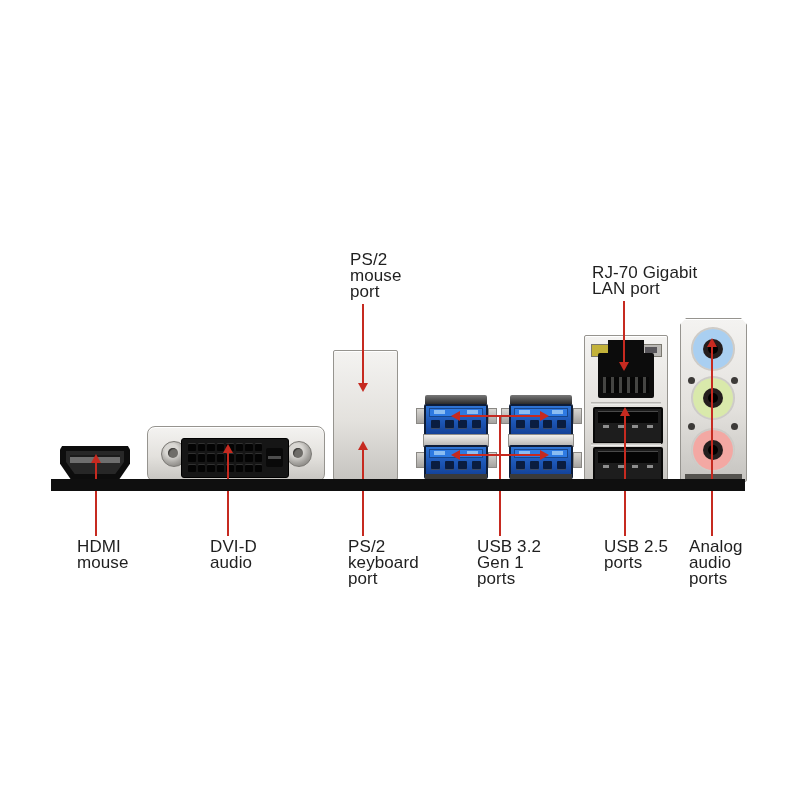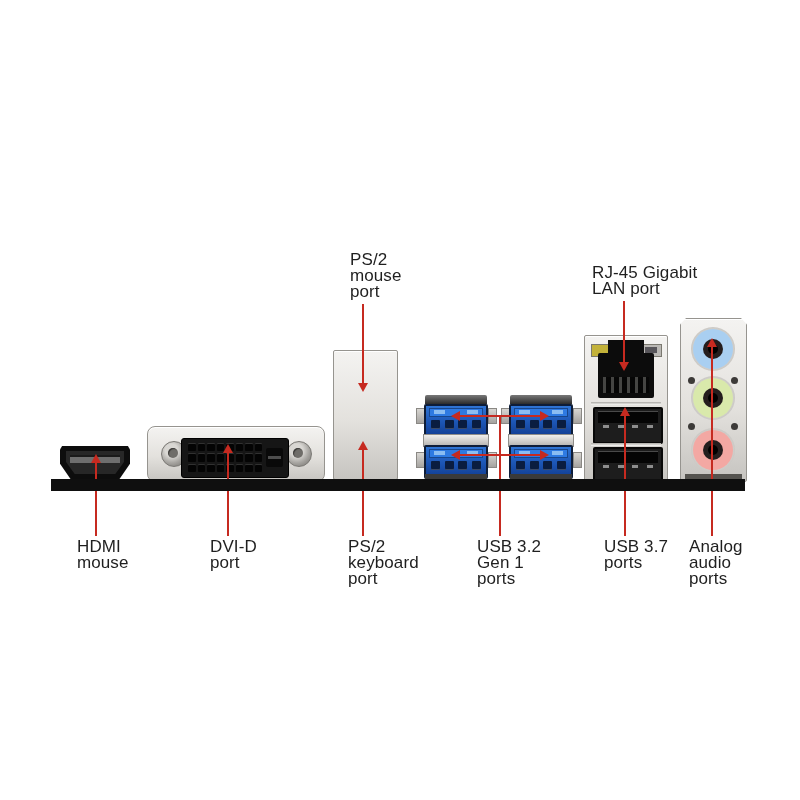--- a/index.html
+++ b/index.html
@@ -102,33 +102,33 @@
   .audio-foot{position:absolute;left:4px;right:4px;bottom:1px;height:6px;background:#55534f;z-index:2;}
 </style>
 </head>
 <body>
 
 <div id="canvas">
 
   <div class="label" style="left:350px;top:252px;">PS/2
 mouse
 port</div>
-  <div class="label" style="left:592px;top:265px;">RJ-45 Gigabit
+  <div class="label" style="left:592px;top:265px;">RJ-70 Gigabit
 LAN port</div>
   <div class="label" style="left:77px;top:539px;">HDMI
 mouse</div>
   <div class="label" style="left:210px;top:539px;">DVI-D
-port</div>
+audio</div>
   <div class="label" style="left:348px;top:539px;">PS/2
 keyboard
 port</div>
   <div class="label" style="left:477px;top:539px;">USB 3.2
 Gen 1
 ports</div>
-  <div class="label" style="left:604px;top:539px;">USB 3.7
+  <div class="label" style="left:604px;top:539px;">USB 2.5
 ports</div>
   <div class="label" style="left:689px;top:539px;">Analog
 audio
 ports</div>
 
   <div class="hdmi-outer">
     <div class="hdmi-inner"></div>
     <div class="hdmi-strip"></div>
   </div>
 

